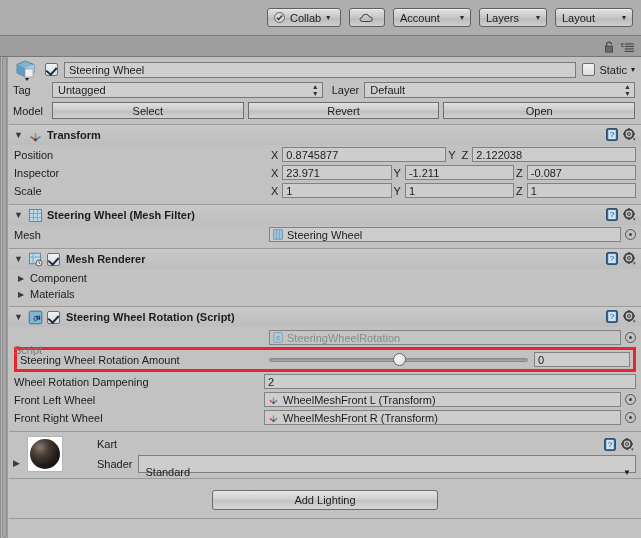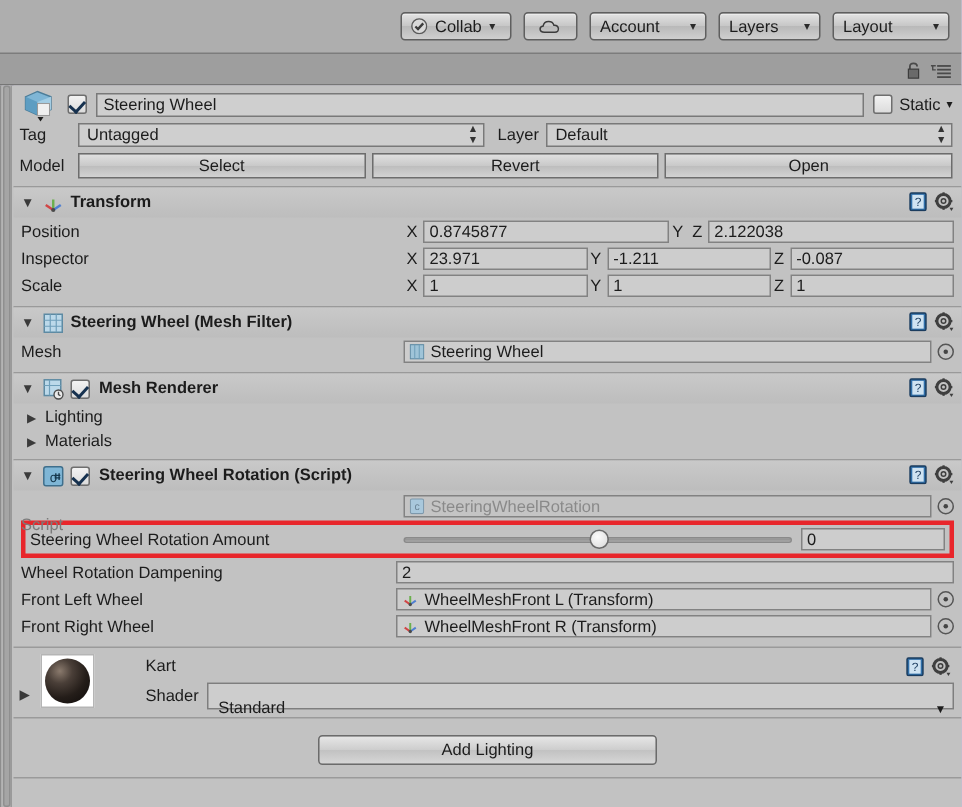--- a/index.html
+++ b/index.html
@@ -502,21 +502,21 @@
                   <rect x="0.2" y="5.3" width="2" height="1.5" fill="#3f3f3f"></rect>
                   <rect x="9.9" y="5.3" width="2" height="1.5" fill="#3f3f3f"></rect>
                   <path d="M10 10.5 l2.6 0 l-1.3 2.2 z" fill="#3f3f3f"></path>
                 </svg>
             </span>
           </span>
         </div>
         <div class="comp-body">
           <div class="subfold">
             <span class="tri">▶</span>
-            <span>Lighting</span>
+            <span>Component</span>
           </div>
           <div class="subfold">
             <span class="tri">▶</span>
             <span>Materials</span>
           </div>
         </div>
       </div>
 
       <div class="comp">
         <div class="comp-head">

